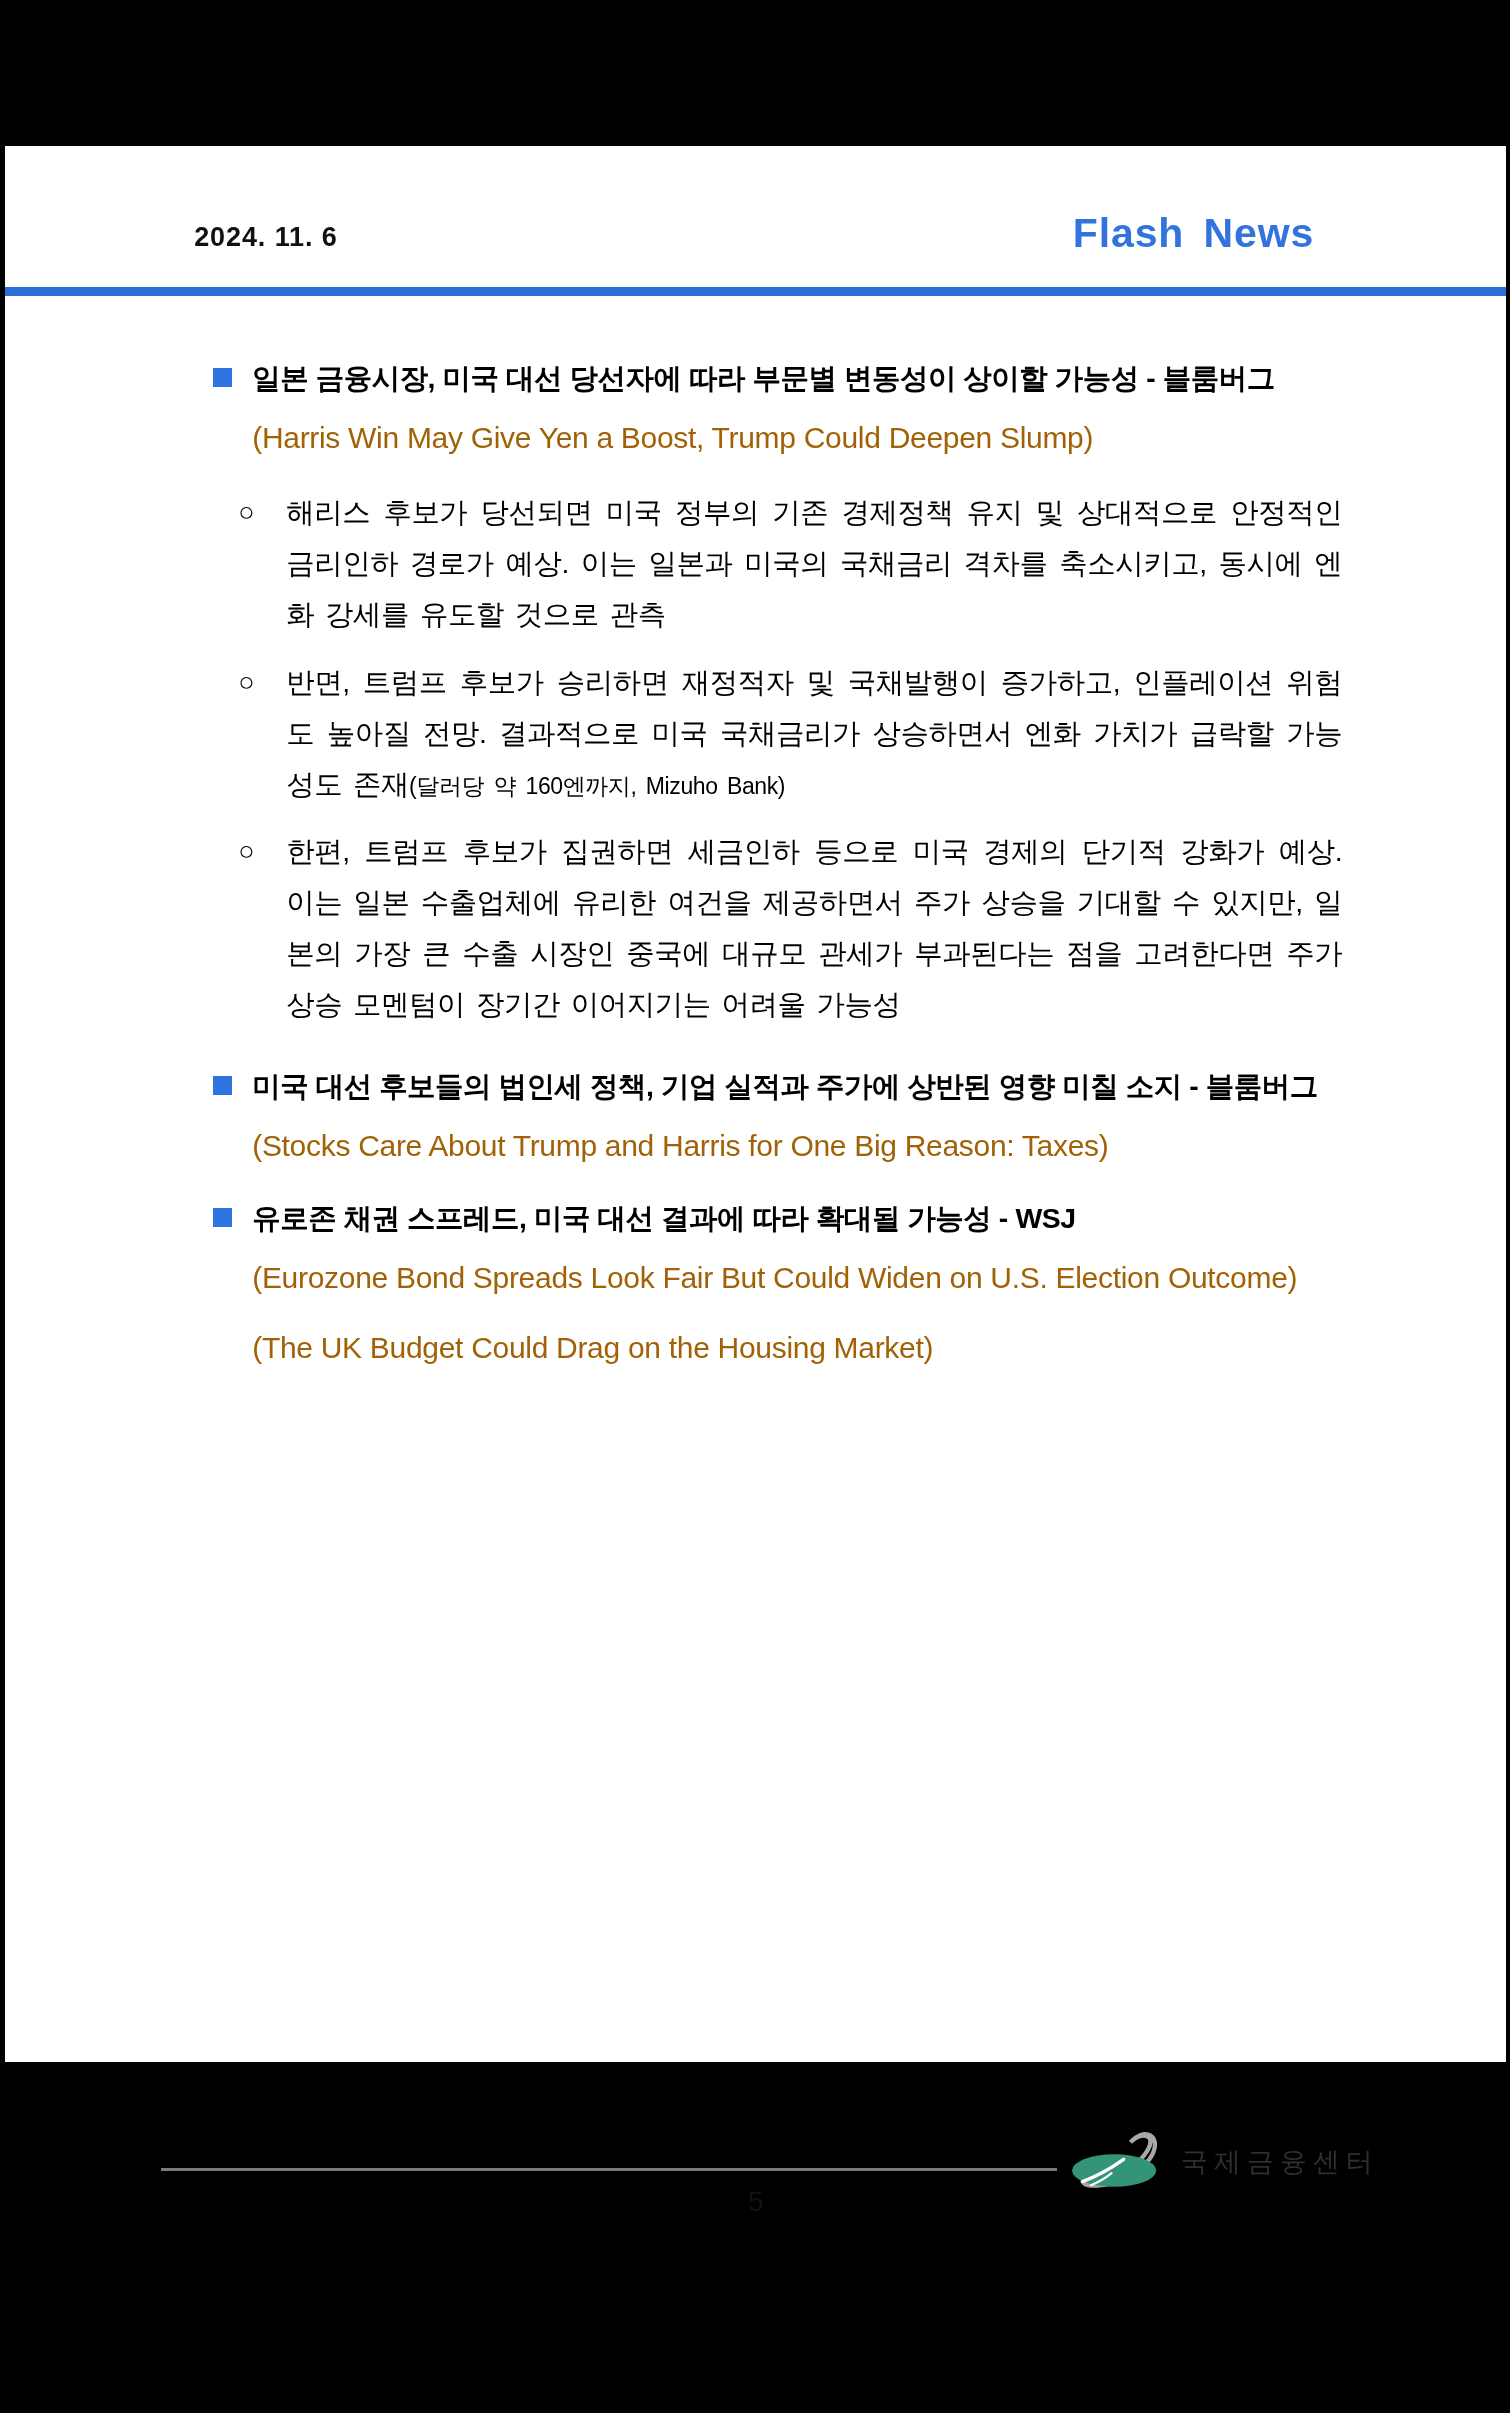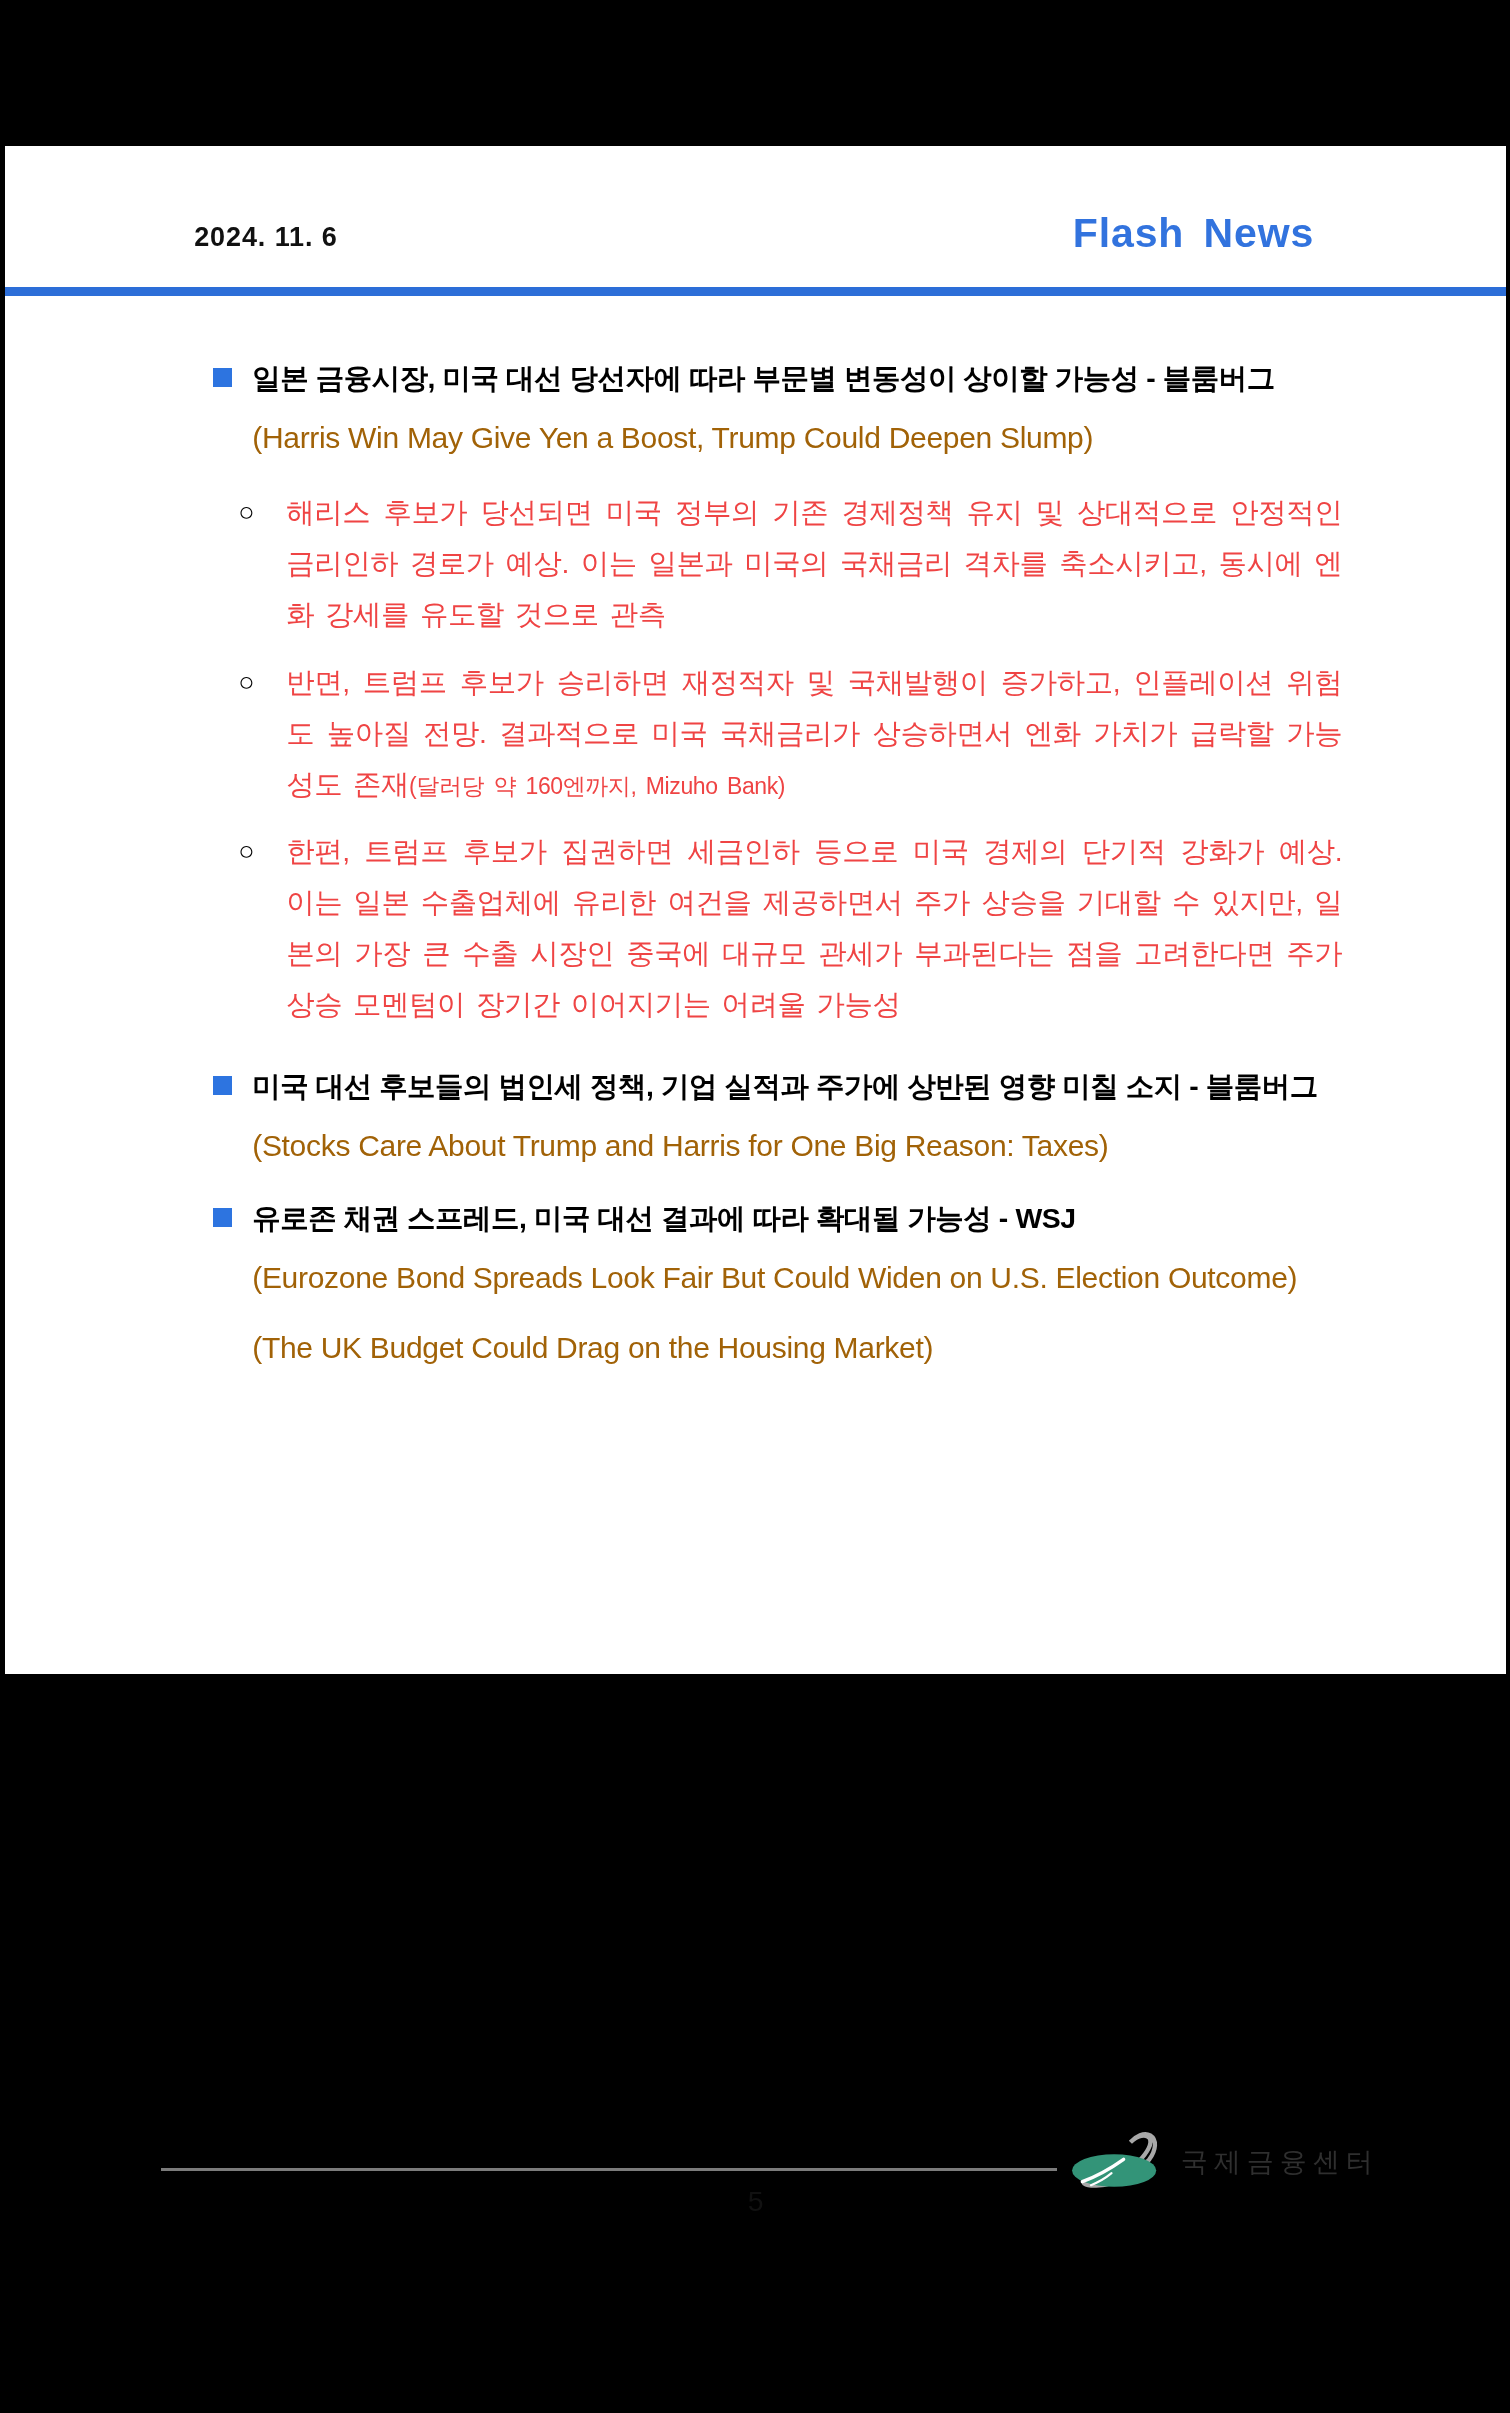--- a/index.html
+++ b/index.html
@@ -15,21 +15,21 @@
     position: relative;
     width: 1510px;
     height: 2413px;
     background: #000000;
   }
   .page {
     position: absolute;
     left: 5.2px;
     top: 146px;
     width: 1501px;
-    height: 1528px;
+    height: 1916px;
     background: #ffffff;
   }
   
   .date {
     position: absolute;
     left: 189px;
     top: 76px;
     font-size: 27px;
     font-weight: bold;
     letter-spacing: 0.9px;
@@ -105,21 +105,21 @@
     flex: 0 0 48px;
     font-size: 27px;
     line-height: 51px;
     color: #000000;
   }
   .point-text {
     flex: 0 1 auto;
     max-width: 1056px;
     font-size: 28.4px;
     line-height: 51px;
-    color: #ef4444;
+    color: #000000;
     text-align: justify;
     letter-spacing: -0.4px;
     word-spacing: 3.4px;
   }
   .point-note {
     font-size: 23px;
     letter-spacing: -0.4px;
   }
   
   .footer-rule {

